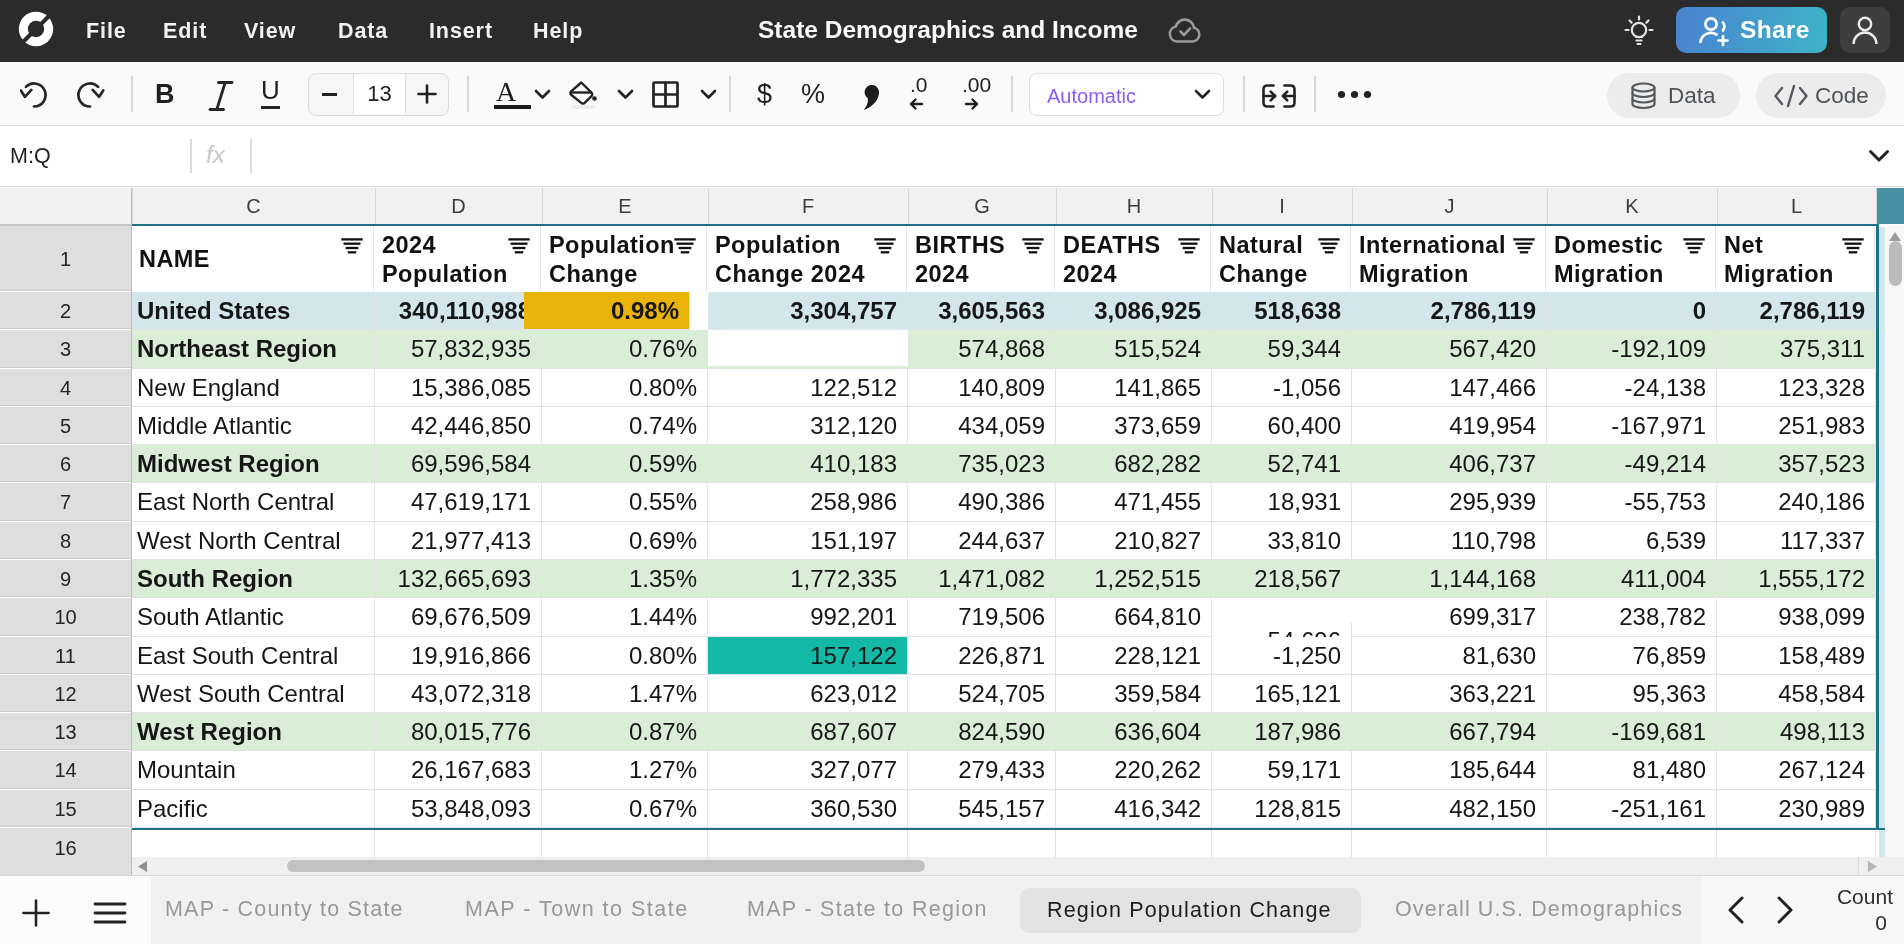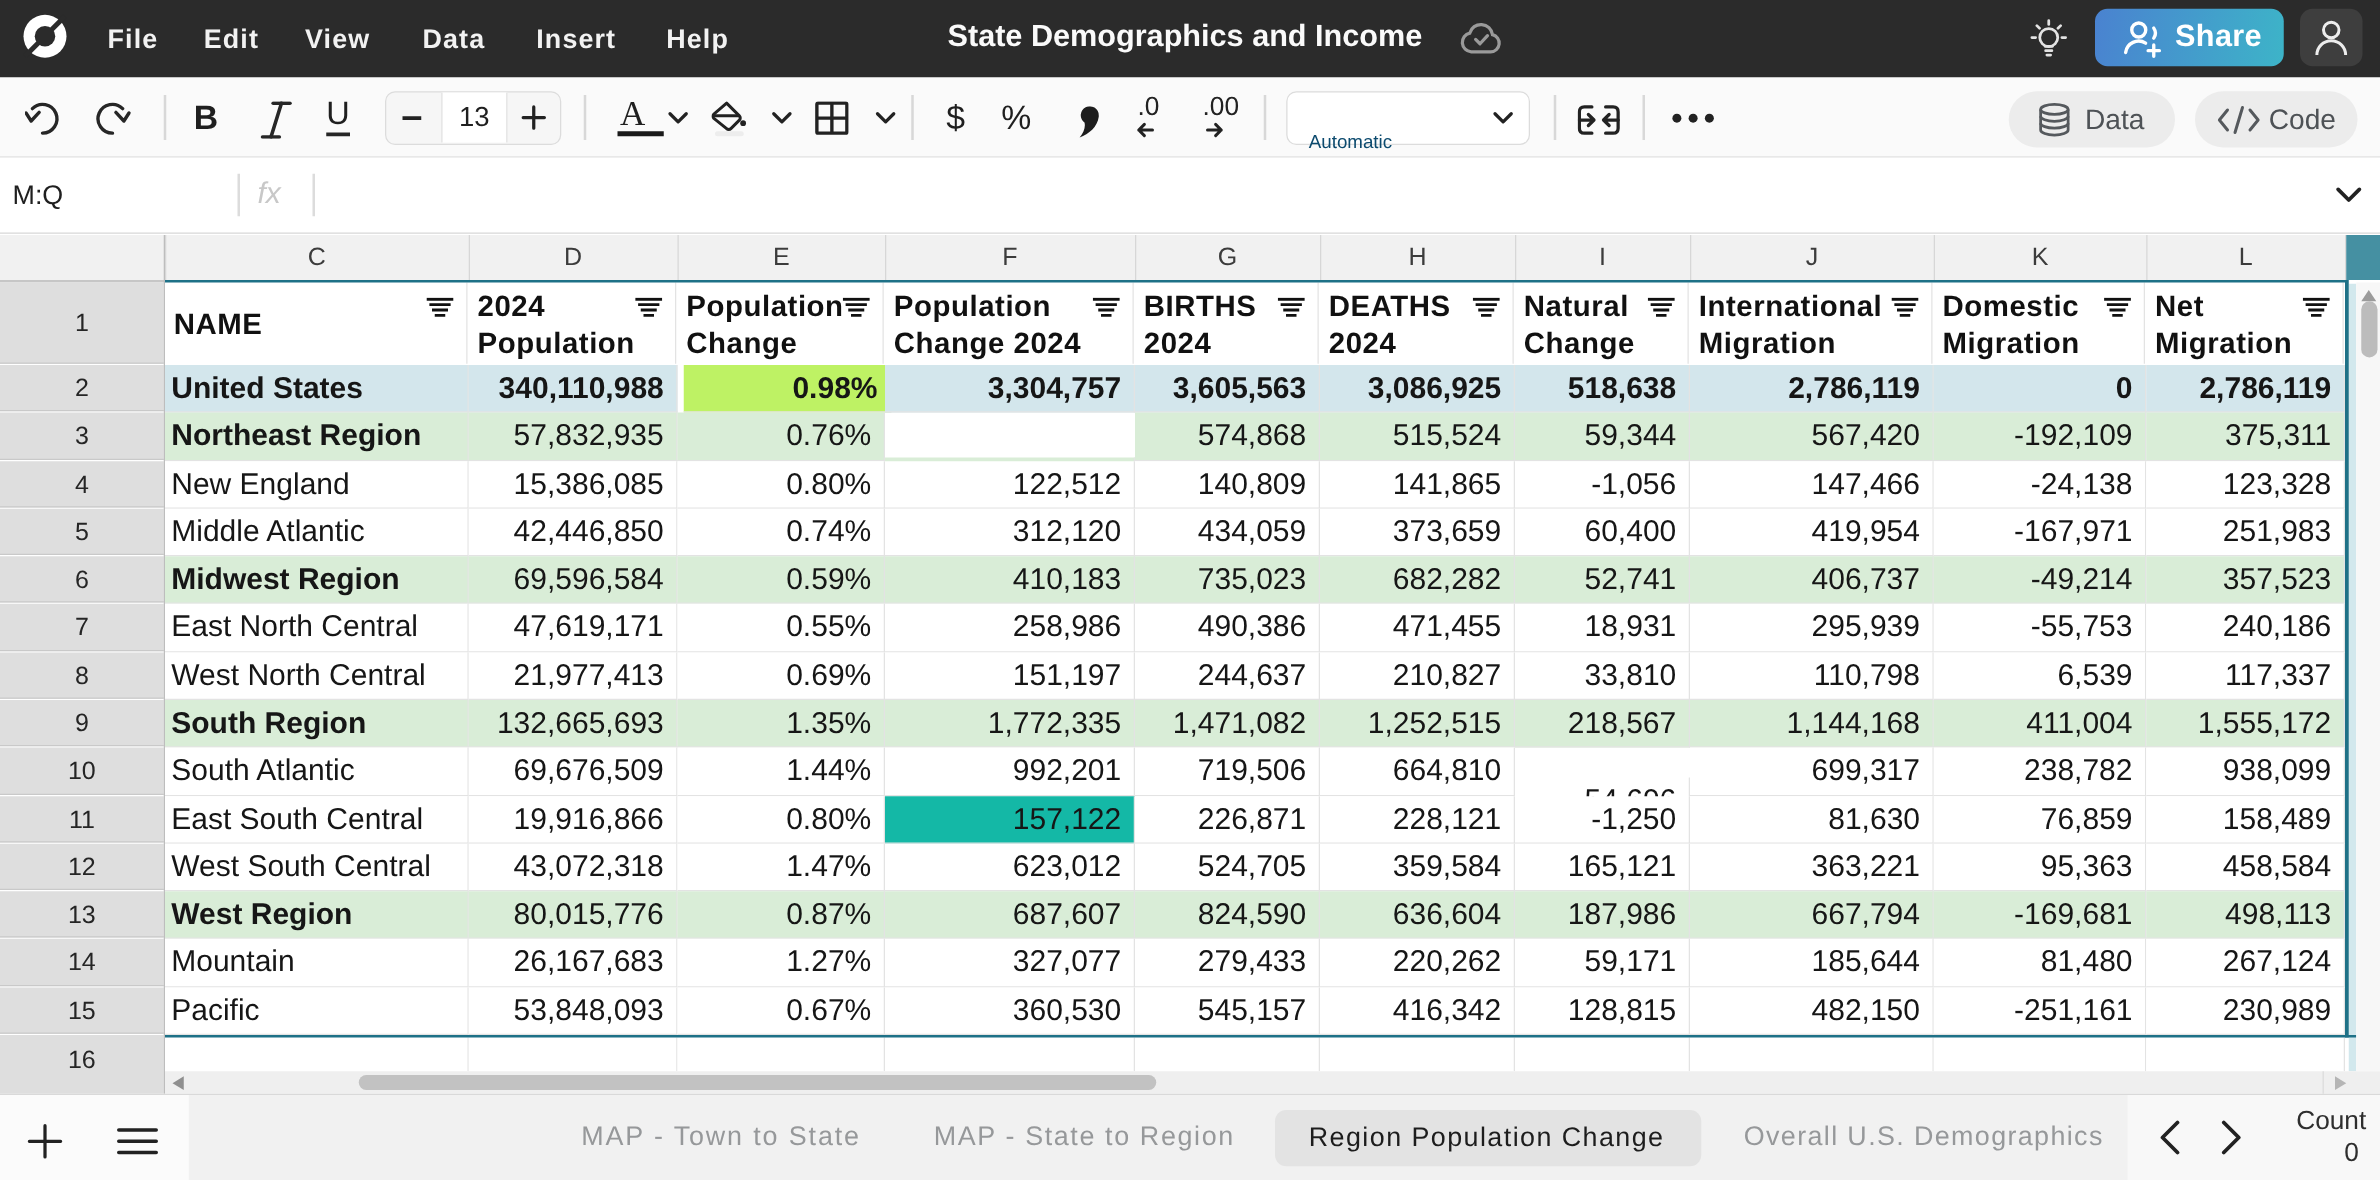--- a/index.html
+++ b/index.html
@@ -12,21 +12,21 @@
 #share span{position:absolute;left:64px;}
 #avatarbtn{position:absolute;left:1840px;top:7px;width:50px;height:46px;border-radius:10px;background:#3e3e3e;}
 
 #toolbar{position:absolute;left:0;top:62px;width:1904px;height:64px;background:#fafafa;border-bottom:1px solid #e2e2e2;}
 .sep{position:absolute;top:76px;width:1.5px;height:36px;background:#d8d8d8;}
 .tbtxt{position:absolute;color:#1f1f1f;}
 .box{position:absolute;top:73px;height:43px;border:1.5px solid #dcdcdc;border-radius:8px;background:#fff;}
 #fsbox{left:308px;width:141px;background:#f6f6f6;}
 #fsmid{position:absolute;left:44px;top:0;width:53px;height:40px;background:#fff;border-left:1.5px solid #e0e0e0;border-right:1.5px solid #e0e0e0;text-align:center;line-height:40px;font-size:22px;color:#1f1f1f;}
 #autobox{left:1029px;width:195px;}
-#autobox .t{position:absolute;left:17px;top:20px;line-height:40px;font-size:15px;color:#0c4a6e;}
+#autobox .t{position:absolute;left:17px;top:2px;line-height:40px;font-size:20px;color:#8b5cf6;}
 .pill{position:absolute;top:73px;height:45px;border-radius:23px;background:#ececec;color:#4e5256;font-size:22.5px;font-weight:400;}
 .pill .t{position:absolute;top:0;line-height:45px;}
 
 #fbar{position:absolute;left:0;top:127px;width:1904px;height:60px;background:#fff;border-bottom:1.5px solid #d8d8d8;}
 #nbox{position:absolute;left:10px;top:0;line-height:58px;font-size:21.5px;color:#1f1f1f;}
 .fsep{position:absolute;top:12px;width:1.5px;height:34px;background:#dcdcdc;}
 #fx{position:absolute;left:206px;top:0;line-height:56px;font-size:24px;font-style:italic;color:#c8c8c8;font-weight:400;}
 
 #band{position:absolute;left:0;top:188px;width:1904px;height:36px;background:#f1f1f1;}
 .bl{position:absolute;top:0;height:36px;line-height:36px;text-align:center;color:#3c3c3c;font-size:20px;}
@@ -357,21 +357,21 @@
       <g stroke="#111" stroke-width="2.3">
         <line x1="0.3" y1="1.4" x2="21.7" y2="1.4"></line>
         <line x1="2.5" y1="5.7" x2="19.5" y2="5.7"></line>
         <line x1="4.6" y1="10" x2="17.4" y2="10"></line>
         <line x1="6.8" y1="14.3" x2="15.2" y2="14.3"></line>
       </g>
     </svg>
   </div>
 <div class="cell nam" style="left:132px;top:292.00px;width:243px;height:38.28px;line-height:37.28px;background:#d3e6ec;font-weight:700;">United States</div>
 <div class="cell num" style="left:375px;top:292.00px;width:167px;height:38.28px;line-height:37.28px;background:#d3e6ec;font-weight:700;">340,110,988</div>
-<div class="cell num" style="left:547px;top:292.00px;width:166px;height:38.28px;line-height:37.28px;background:#bef264;font-weight:700;">0.98%</div>
+<div class="cell num" style="left:524px;top:292.00px;width:166px;height:38.28px;line-height:37.28px;background:#eab308;font-weight:700;">0.98%</div>
 <div class="cell num" style="left:708px;top:292.00px;width:200px;height:38.28px;line-height:37.28px;background:#d3e6ec;font-weight:700;">3,304,757</div>
 <div class="cell num" style="left:908px;top:292.00px;width:148px;height:38.28px;line-height:37.28px;background:#d3e6ec;font-weight:700;">3,605,563</div>
 <div class="cell num" style="left:1056px;top:292.00px;width:156px;height:38.28px;line-height:37.28px;background:#d3e6ec;font-weight:700;">3,086,925</div>
 <div class="cell num" style="left:1212px;top:292.00px;width:140px;height:38.28px;line-height:37.28px;background:#d3e6ec;font-weight:700;">518,638</div>
 <div class="cell num" style="left:1352px;top:292.00px;width:195px;height:38.28px;line-height:37.28px;background:#d3e6ec;font-weight:700;">2,786,119</div>
 <div class="cell num" style="left:1547px;top:292.00px;width:170px;height:38.28px;line-height:37.28px;background:#d3e6ec;font-weight:700;">0</div>
 <div class="cell num" style="left:1717px;top:292.00px;width:159px;height:38.28px;line-height:37.28px;background:#d3e6ec;font-weight:700;">2,786,119</div>
 <div class="cell nam" style="left:132px;top:330.28px;width:243px;height:38.28px;line-height:37.28px;background:#d9edd7;font-weight:700;">Northeast Region</div>
 <div class="cell num" style="left:375px;top:330.28px;width:167px;height:38.28px;line-height:37.28px;background:#d9edd7;font-weight:400;">57,832,935</div>
 <div class="cell num" style="left:542px;top:330.28px;width:166px;height:38.28px;line-height:37.28px;background:#d9edd7;font-weight:400;">0.76%</div>
@@ -536,20 +536,21 @@
 <div id="gridend"></div>
 <div id="bbar">
 <div id="bleft">
 <svg class="icon" style="left:21px;top:22px" width="30" height="30" viewBox="0 0 30 30" stroke="#222" stroke-width="2.6" stroke-linecap="round">
         <path d="M15 2.5 v25 M2.5 15 h25"></path>
       </svg>
 <svg class="icon" style="left:93px;top:26px" width="34" height="22" viewBox="0 0 34 22" stroke="#222" stroke-width="2.8" stroke-linecap="round">
         <path d="M2 2 h30 M2 11 h30 M2 20 h30"></path>
       </svg>
 </div>
+<div class="tab" style="left:165px;letter-spacing:1.2px;">MAP - County to State</div>
 <div class="tab" style="left:465px;letter-spacing:1.5px;">MAP - Town to State</div>
 <div class="tab" style="left:1395px;letter-spacing:1.1px;">Overall U.S. Demographics</div>
 <div class="tab" style="left:747px;letter-spacing:1.3px;">MAP - State to Region</div>
 <div id="atab">
       <div class="t">Region Population Change</div>
     </div>
 <div id="bright">
 <svg class="icon" style="left:26px;top:20px" width="16" height="28" viewBox="0 0 16 28" fill="none" stroke="#222" stroke-width="3" stroke-linecap="round" stroke-linejoin="round">
         <path d="M14 2 L2 14 l12 12"></path>
       </svg>

